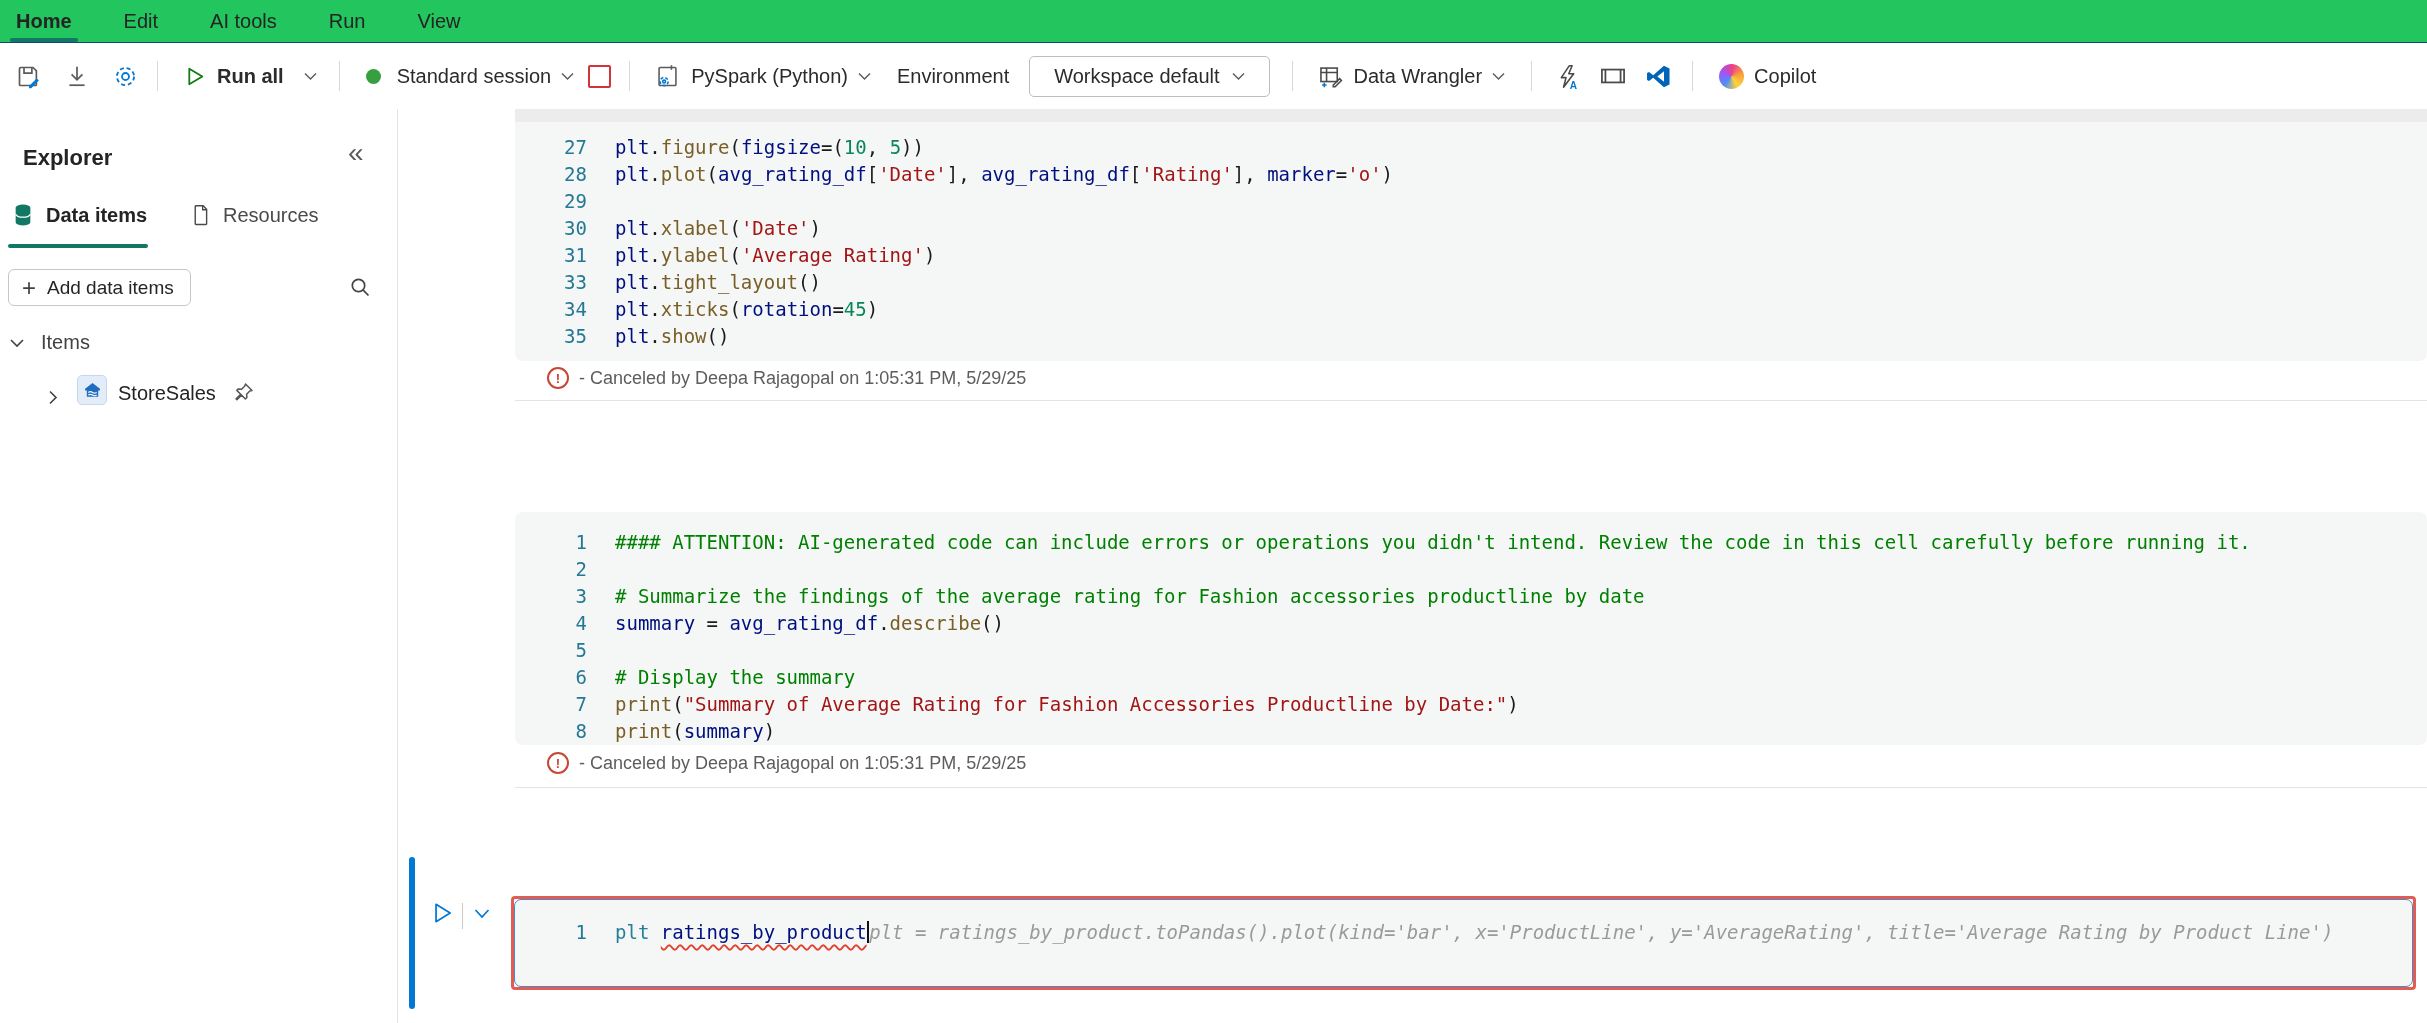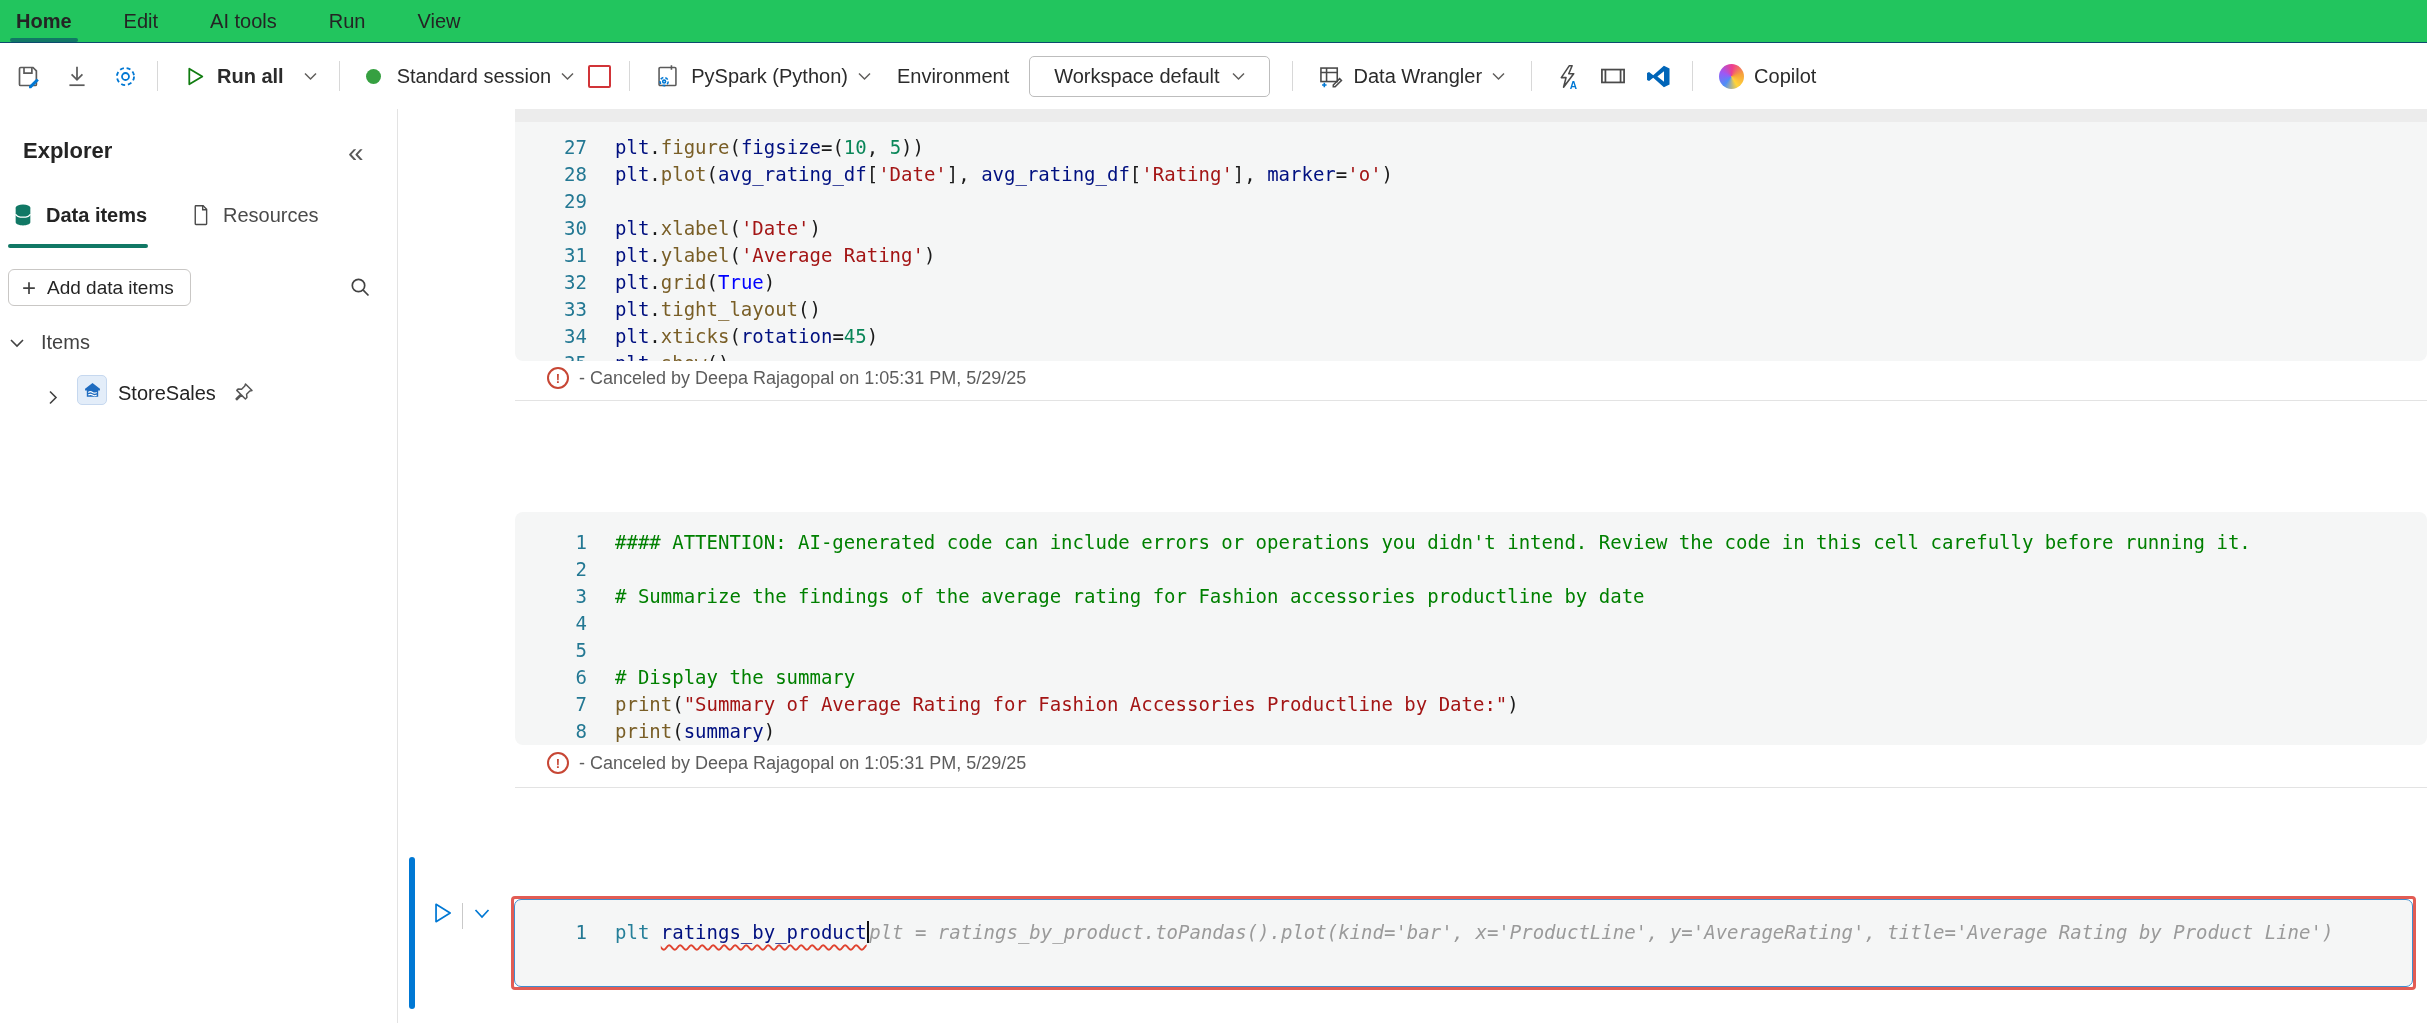--- a/index.html
+++ b/index.html
@@ -29,21 +29,21 @@
     background:conic-gradient(from 220deg,#4e8ef7,#9b59f6,#ee3d8f,#f6a13b,#ffd43b,#4e8ef7);}
   svg{display:block;}
 
   
   .content{position:absolute;top:109px;left:0;right:0;bottom:0;}
   .sidebar{position:absolute;left:0;top:0;bottom:0;width:397px;background:#fff;
            border-right:1px solid #e3e3e3;}
   .notebook{position:absolute;left:398px;top:0;right:0;bottom:0;background:#fff;}
 
   
-  .sb-title{position:absolute;left:23px;top:29px;font-size:22px;font-weight:700;color:#242424;}
+  .sb-title{position:absolute;left:23px;top:36px;font-size:22px;font-weight:700;color:#242424;}
   .collapse{position:absolute;left:348px;top:28px;font-size:28px;color:#5a5a5a;cursor:pointer;}
   .sb-tab{position:absolute;top:94px;display:flex;align-items:center;gap:12px;font-size:20px;cursor:pointer;}
   .tab-data{left:12px;color:#242424;font-weight:700;}
   .tab-res{left:190px;color:#4a4a4a;}
   .tab-underline{position:absolute;left:8px;top:135px;width:140px;height:4px;background:#117865;border-radius:2px;}
   .addbtn{position:absolute;left:8px;top:160px;width:168px;height:35px;border:1px solid #c9c7c5;
           border-radius:6px;background:#fff;display:flex;align-items:center;gap:11px;
           padding-left:13px;font-size:19px;color:#242424;cursor:pointer;}
   .addplus{font-size:24px;font-weight:400;color:#424242;line-height:1;}
   .searchbtn{position:absolute;left:348px;top:166px;cursor:pointer;}
@@ -280,40 +280,39 @@
 
     <div class="notebook">
 
       <div class="cell cellbg cell1">
         <div class="lines">
             <div class="code-line"><span class="ln">27</span><span class="code"><span class="tok-var">plt</span><span class="tok-pl">.</span><span class="tok-fn">figure</span><span class="tok-pl">(</span><span class="tok-var">figsize</span><span class="tok-pl">=</span><span class="tok-pl">(</span><span class="tok-num">10</span><span class="tok-pl">, </span><span class="tok-num">5</span><span class="tok-pl">))</span></span></div>
             <div class="code-line"><span class="ln">28</span><span class="code"><span class="tok-var">plt</span><span class="tok-pl">.</span><span class="tok-fn">plot</span><span class="tok-pl">(</span><span class="tok-var">avg_rating_df</span><span class="tok-pl">[</span><span class="tok-str">'Date'</span><span class="tok-pl">], </span><span class="tok-var">avg_rating_df</span><span class="tok-pl">[</span><span class="tok-str">'Rating'</span><span class="tok-pl">], </span><span class="tok-var">marker</span><span class="tok-pl">=</span><span class="tok-str">'o'</span><span class="tok-pl">)</span></span></div>
             <div class="code-line"><span class="ln">29</span></div>
             <div class="code-line"><span class="ln">30</span><span class="code"><span class="tok-var">plt</span><span class="tok-pl">.</span><span class="tok-fn">xlabel</span><span class="tok-pl">(</span><span class="tok-str">'Date'</span><span class="tok-pl">)</span></span></div>
             <div class="code-line"><span class="ln">31</span><span class="code"><span class="tok-var">plt</span><span class="tok-pl">.</span><span class="tok-fn">ylabel</span><span class="tok-pl">(</span><span class="tok-str">'Average Rating'</span><span class="tok-pl">)</span></span></div>
-            <div class="code-line"><span class="ln">32</span><span class="code"><span class="tok-var">plt</span><span class="tok-pl">.</span><span class="tok-fn">grid</span><span class="tok-pl">(</span><span class="tok-kw">True</span><span class="tok-pl">)</span></span></div>
             <div class="code-line"><span class="ln">33</span><span class="code"><span class="tok-var">plt</span><span class="tok-pl">.</span><span class="tok-fn">tight_layout</span><span class="tok-pl">()</span></span></div>
             <div class="code-line"><span class="ln">34</span><span class="code"><span class="tok-var">plt</span><span class="tok-pl">.</span><span class="tok-fn">xticks</span><span class="tok-pl">(</span><span class="tok-var">rotation</span><span class="tok-pl">=</span><span class="tok-num">45</span><span class="tok-pl">)</span></span></div>
             <div class="code-line"><span class="ln">35</span><span class="code"><span class="tok-var">plt</span><span class="tok-pl">.</span><span class="tok-fn">show</span><span class="tok-pl">()</span></span></div>
           </div>
       </div>
       <div class="clipband"></div>
 
       <div class="status st1">
         <span class="warn">!</span>
         <span>- Canceled by Deepa Rajagopal on 1:05:31 PM, 5/29/25</span>
       </div>
       <div class="divider d1"></div>
 
       <div class="cell cellbg cell2">
         <div class="lines">
             <div class="code-line"><span class="ln">1</span><span class="code"><span class="tok-cm">#### ATTENTION: AI-generated code can include errors or operations you didn't intend. Review the code in this cell carefully before running it.</span></span></div>
             <div class="code-line"><span class="ln">2</span><span class="code"></span></div>
             <div class="code-line"><span class="ln">3</span><span class="code"><span class="tok-cm"># Summarize the findings of the average rating for Fashion accessories productline by date</span></span></div>
-            <div class="code-line"><span class="ln">4</span></div>
+            <div class="code-line"><span class="ln">4</span><span class="code"><span class="tok-var">summary</span><span class="tok-pl"> = </span><span class="tok-var">avg_rating_df</span><span class="tok-pl">.</span><span class="tok-fn">describe</span><span class="tok-pl">()</span></span></div>
             <div class="code-line"><span class="ln">5</span><span class="code"></span></div>
             <div class="code-line"><span class="ln">6</span><span class="code"><span class="tok-cm"># Display the summary</span></span></div>
             <div class="code-line"><span class="ln">7</span><span class="code"><span class="tok-fn">print</span><span class="tok-pl">(</span><span class="tok-str">"Summary of Average Rating for Fashion Accessories Productline by Date:"</span><span class="tok-pl">)</span></span></div>
             <div class="code-line"><span class="ln">8</span><span class="code"><span class="tok-fn">print</span><span class="tok-pl">(</span><span class="tok-var">summary</span><span class="tok-pl">)</span></span></div>
           </div>
       </div>
       <div class="status st2">
         <span class="warn">!</span>
         <span>- Canceled by Deepa Rajagopal on 1:05:31 PM, 5/29/25</span>
       </div>

